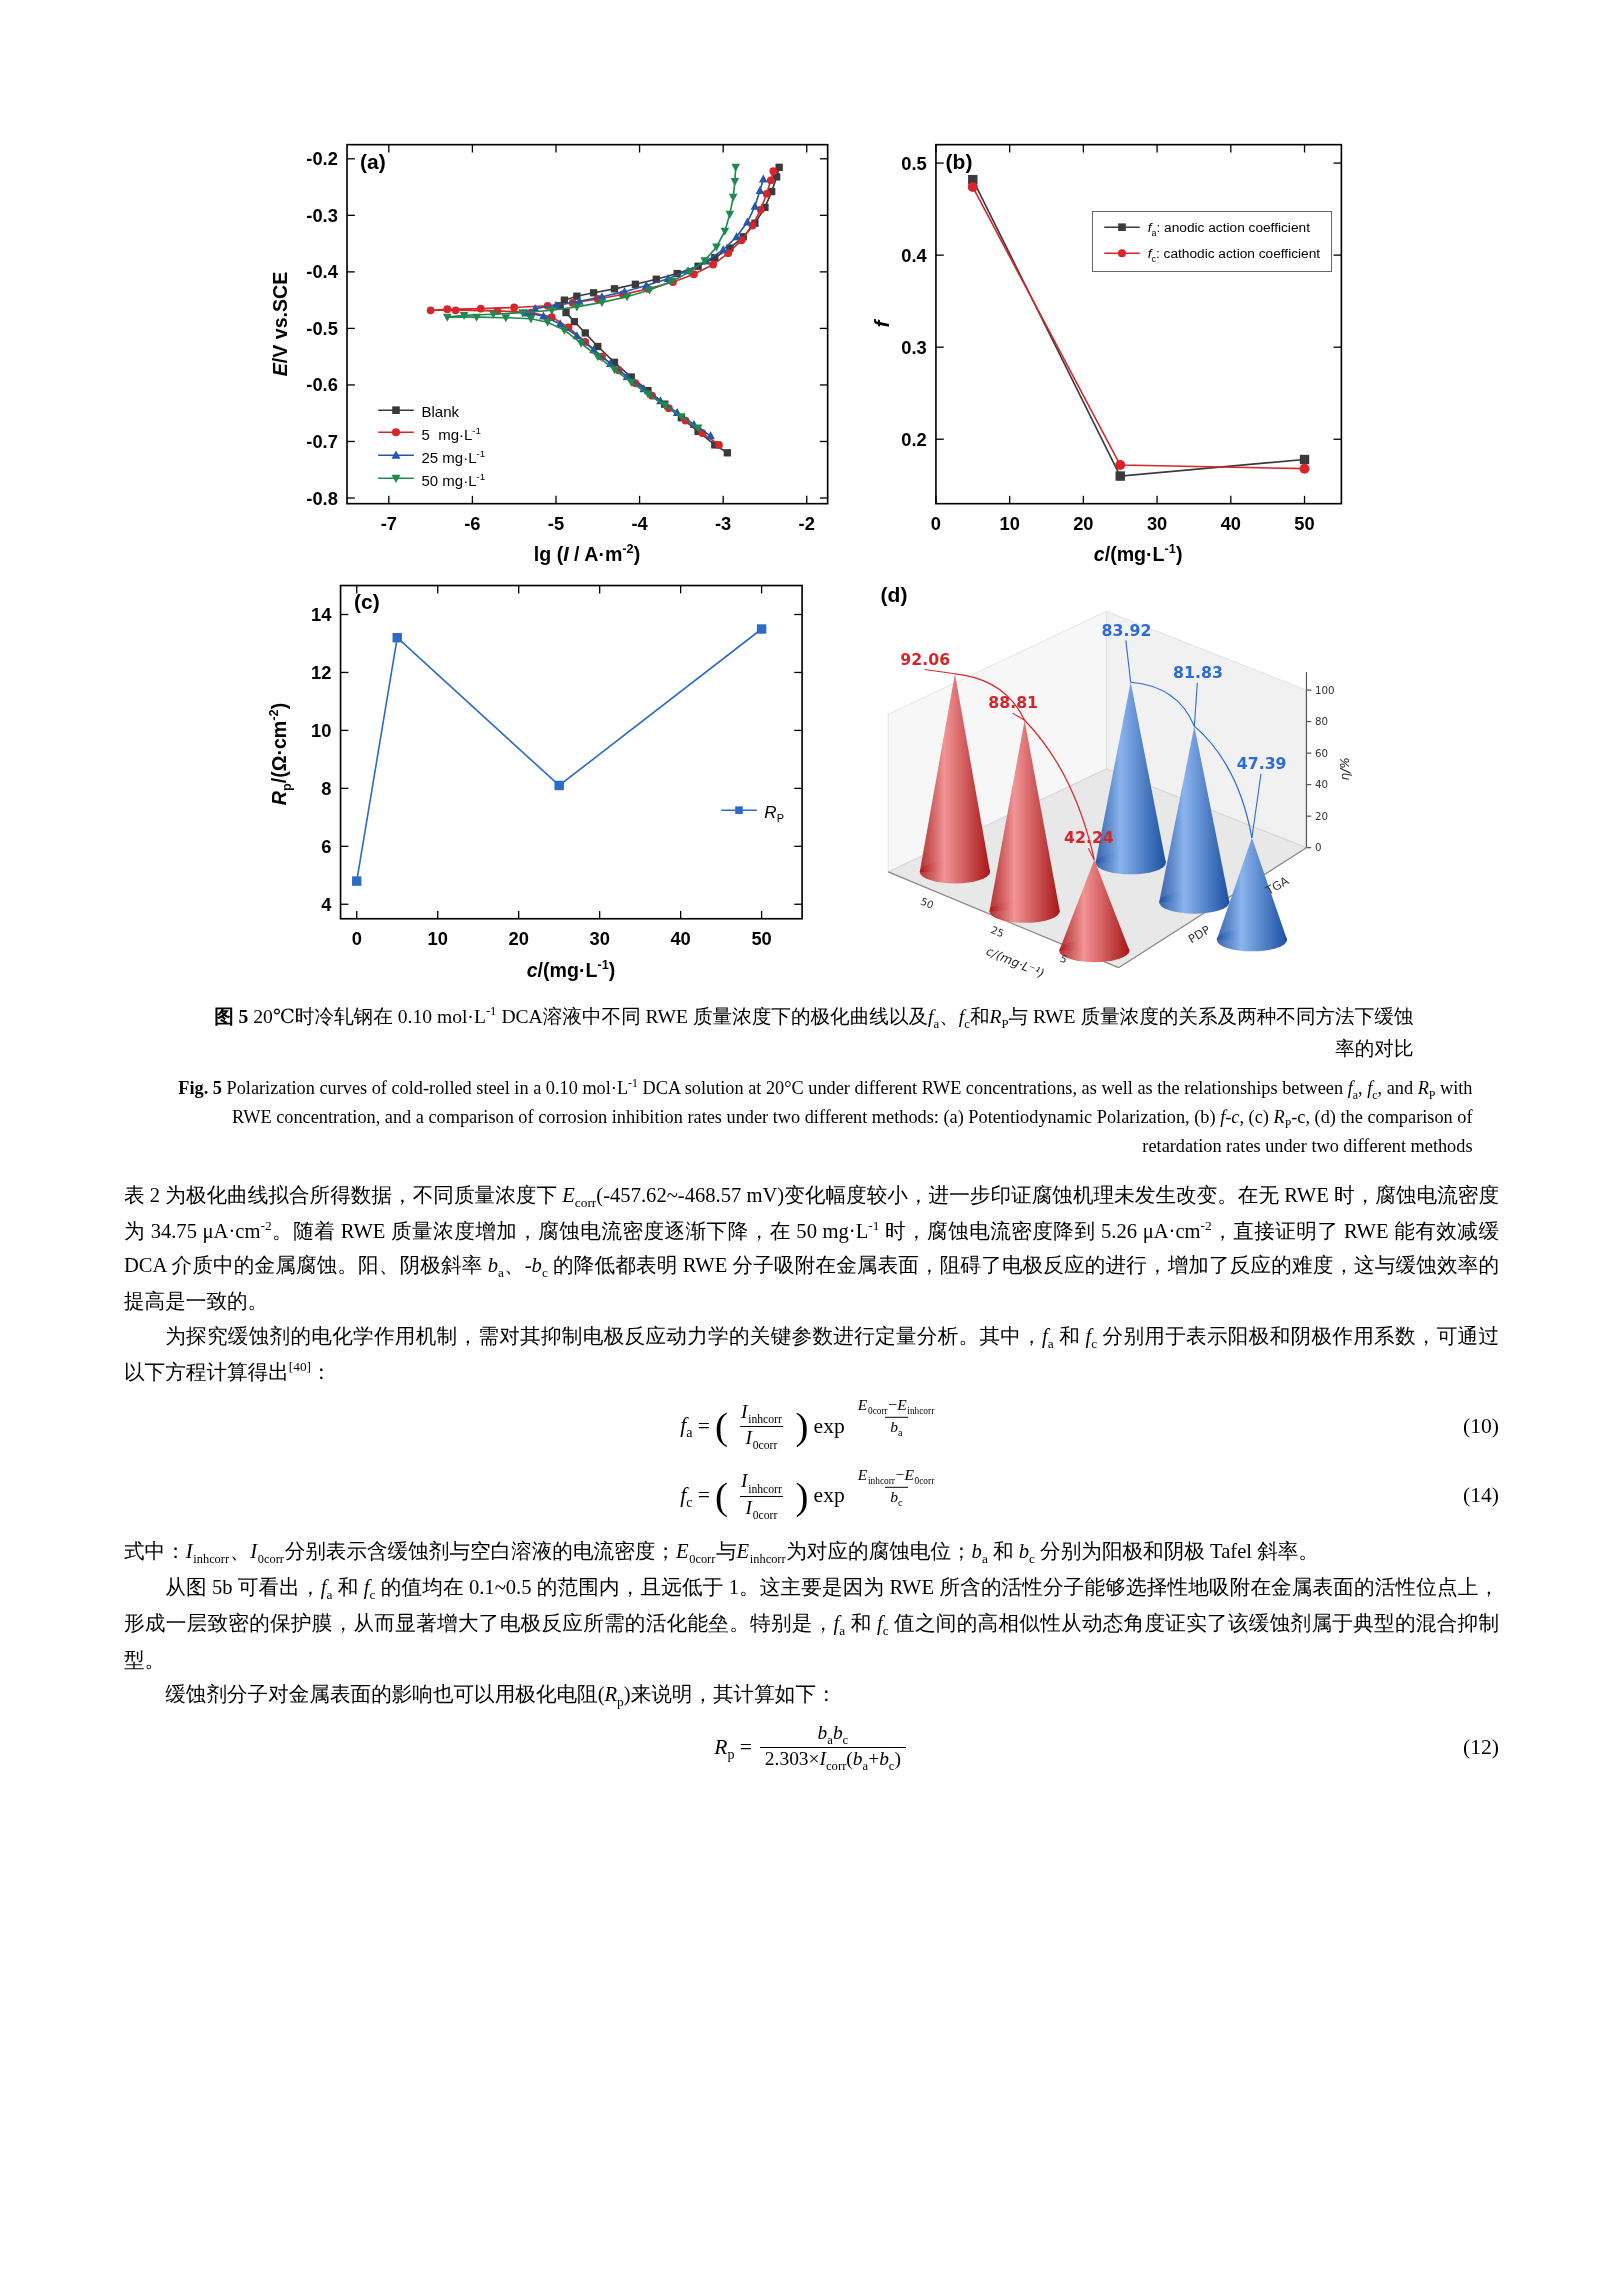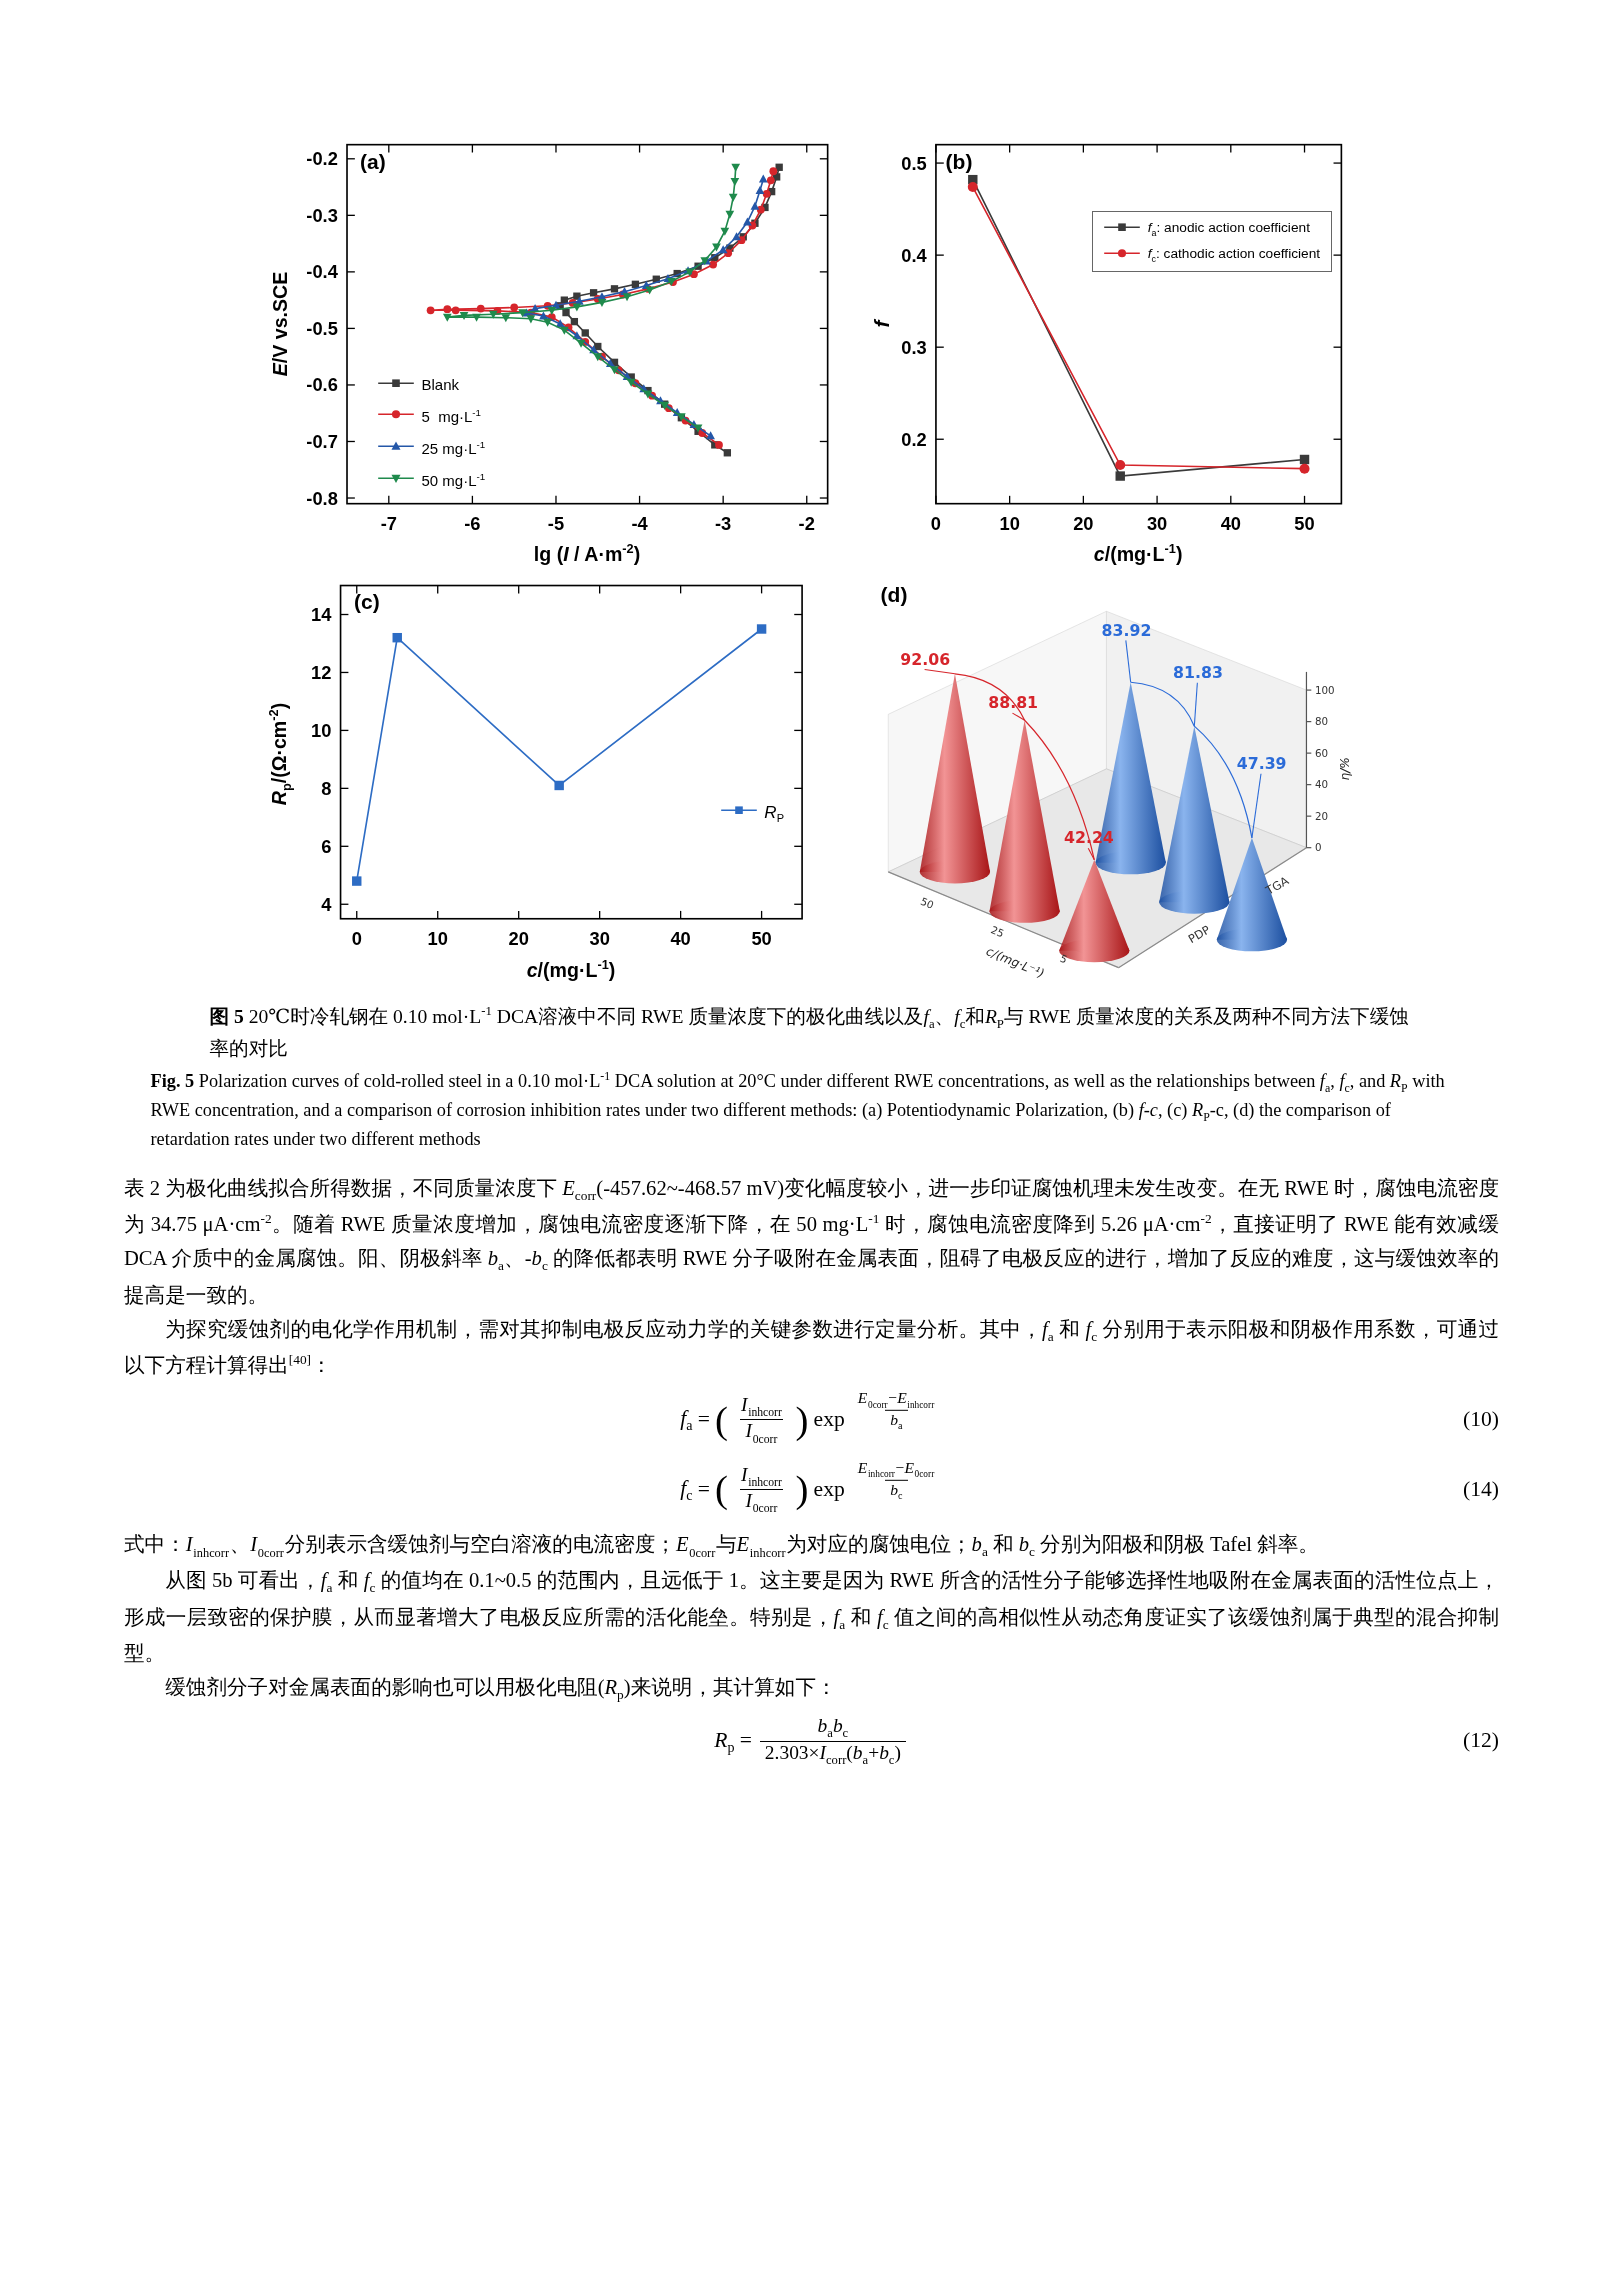--- a/index.html
+++ b/index.html
@@ -27,30 +27,30 @@
   #panel-b .x-title{left:calc(50% + 26px)}
   #panel-c .x-title{left:calc(50% + 27.5px)}
   .y-title{top:44%;left:18.3px;transform:translate(-50%,-50%) rotate(-90deg)}
   #panel-b .y-title{font-size:21px}
   .panel-letter{position:absolute;font-family:"Liberation Sans","DejaVu Sans",sans-serif;
                 font-weight:bold;font-size:21px}
   #panel-a .panel-letter{left:98px;top:15.7px}
   #panel-b .panel-letter{left:82px;top:15.7px}
   #panel-c .panel-letter{left:92px;top:14.4px}
   #panel-d .panel-letter{left:17px;top:7.9px}
-  .legend{position:absolute;display:flex;flex-direction:column;gap:14px;
+  .legend{position:absolute;display:flex;flex-direction:column;gap:5px;
           font-family:"Liberation Sans","DejaVu Sans",sans-serif;background:transparent}
   .lg-row{display:flex;gap:6.5px}
   .lg-sym{width:38px;height:14.4px;flex:0 0 auto}
   #legend-a{left:115px;bottom:77px;font-size:15px}
   #legend-b{right:29px;top:77px;border:1.3px solid #666;padding:7.9px 10.5px;font-size:13.7px;gap:7.9px}
   #legend-c{right:41px;top:56%;font-size:17px}
 
   
-  .cap{text-align:left;margin:5px auto}
+  .cap{text-align:right;margin:12px auto}
   .cap-zh{width:1204px;font-size:19.6px;line-height:1.5;margin-top:14.4px}
   .cap-en{width:1322px;font-size:18.3px;line-height:1.45;margin-top:5.2px}
 
   
   .body-text{margin-top:18.3px;font-size:20.6px;line-height:1.66;text-align:justify}
   .body-text p{margin:0;text-indent:2em}
   .body-text p.noindent{text-indent:0}
 
   
   .eq-row{position:relative;display:flex;justify-content:center;align-items:center;

